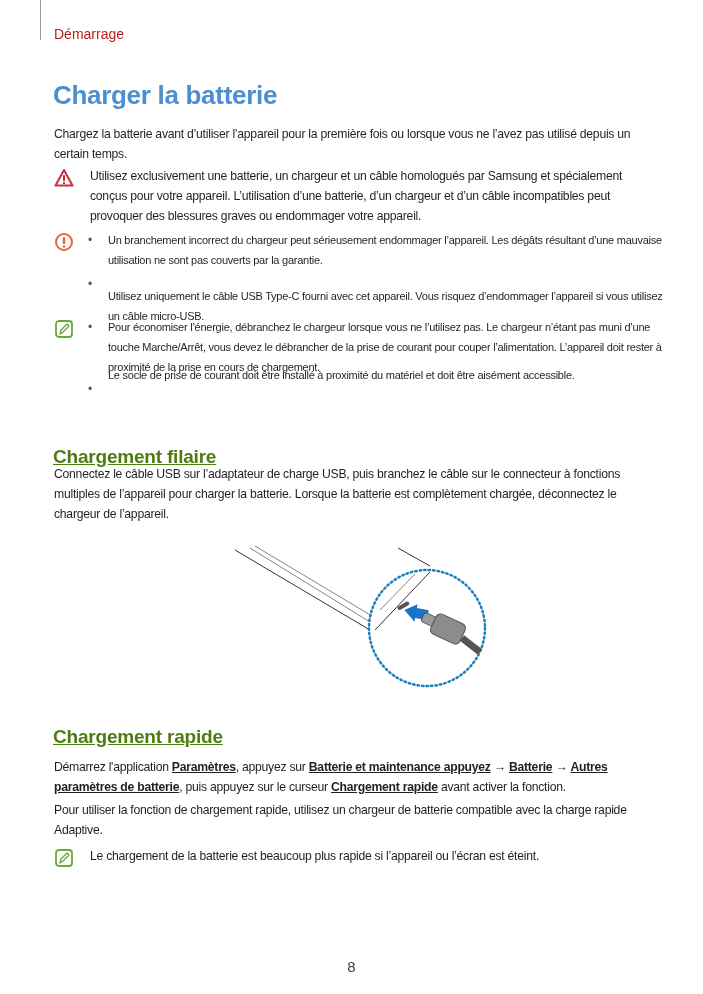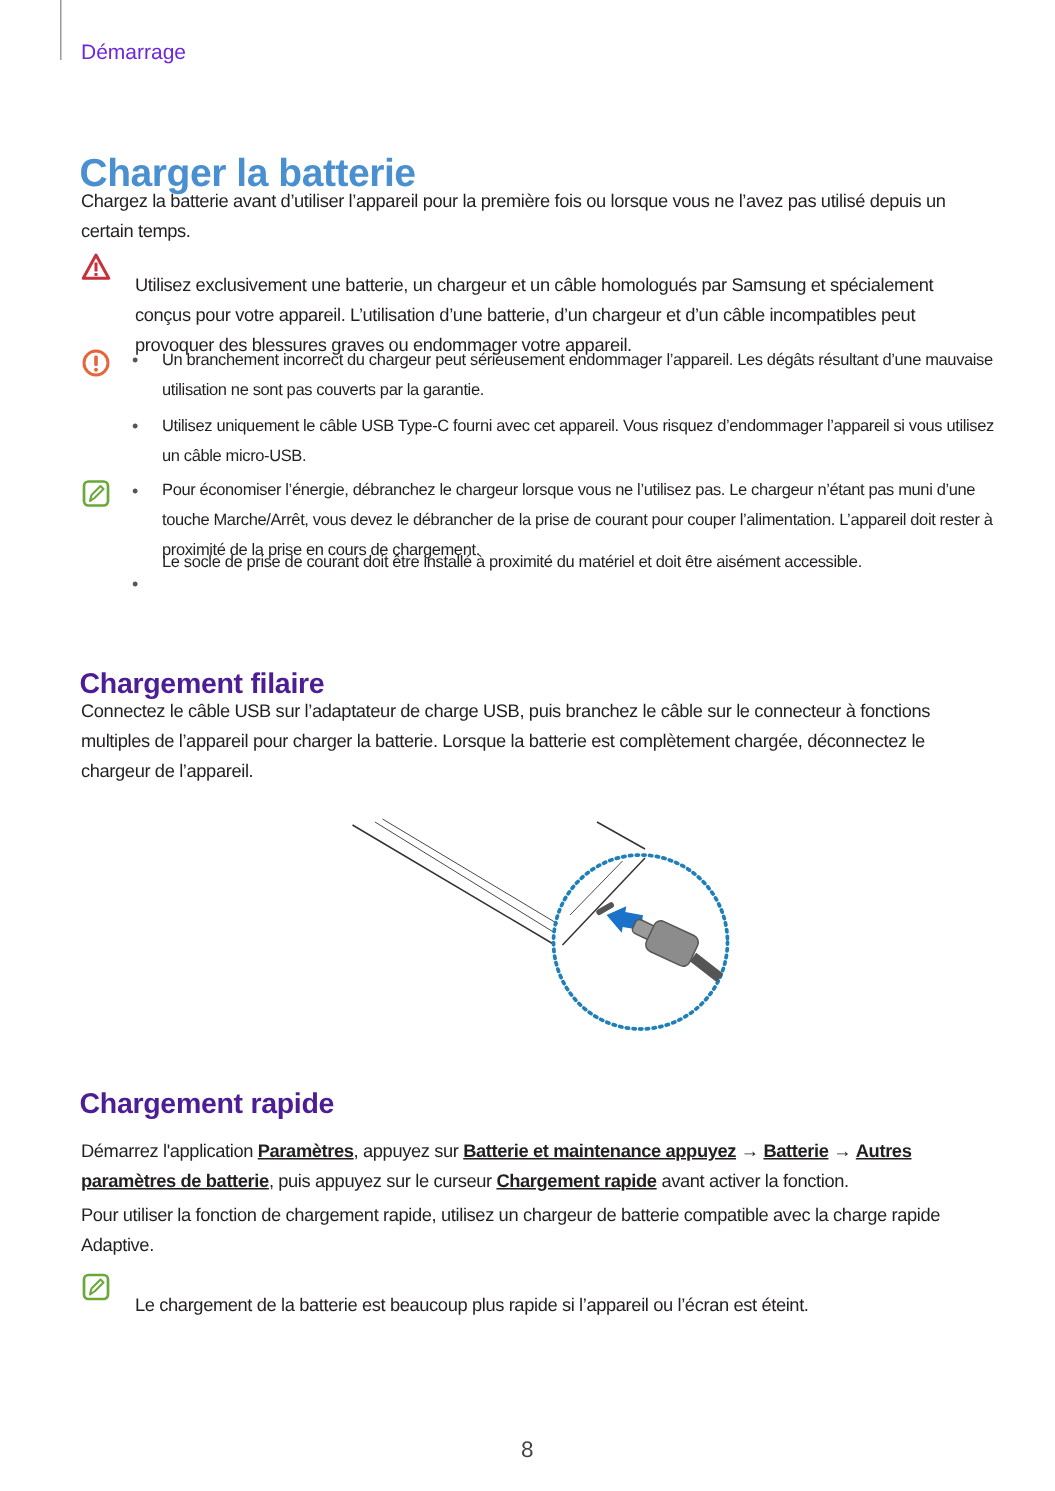--- a/index.html
+++ b/index.html
@@ -1,27 +1,27 @@
 <!DOCTYPE html>
 <html><head>
 <meta charset="utf-8">
 <style>
   html, body { margin: 0; padding: 0; background: #ffffff; }
   body { width: 703px; height: 994px; position: relative; overflow: hidden;
          font-family: "Liberation Sans", sans-serif; color: #231f20; }
   .rule { position: absolute; left: 40px; top: 0; width: 1px; height: 40px; background: #9a9a9a; }
-  .section-label { position: absolute; left: 54px; top: 26px; font-size: 14px; color: #6d28d9; }
-  .h1 { position: absolute; left: 53px; top: 80px; font-size: 26px; font-weight: bold; color: #4a8fcf; letter-spacing: -0.3px; margin-top: 20px; }
+  .section-label { position: absolute; left: 54px; top: 26px; font-size: 14px; color: #b91c1c; }
+  .h1 { position: absolute; left: 53px; top: 80px; font-size: 26px; font-weight: bold; color: #4a8fcf; letter-spacing: -0.3px; }
   .p { position: absolute; left: 54px; width: 600px; font-size: 12.2px; line-height: 20px; letter-spacing: -0.25px; }
   .note { position: absolute; left: 54px; width: 600px; }
   .note-icon { position: absolute; left: 0; top: 2px; width: 20px; height: 20px; }
-  .note-text { position: absolute; left: 36px; width: 560px; font-size: 12.2px; line-height: 20px; letter-spacing: -0.25px; margin-top: 14px; }
+  .note-text { position: absolute; left: 36px; width: 560px; font-size: 12.2px; line-height: 20px; letter-spacing: -0.25px; }
   .bullet { position: absolute; left: 34px; font-size: 12px; line-height: 20px; color: #555; }
   .btext { position: absolute; left: 54px; width: 560px; font-size: 11px; line-height: 20px; letter-spacing: -0.25px; }
-  .h2 { position: absolute; left: 53px; font-size: 19px; font-weight: bold; color: #4c1d95; letter-spacing: -0.2px; }
+  .h2 { position: absolute; left: 53px; font-size: 19px; font-weight: bold; color: #4d7c0f; letter-spacing: -0.2px; text-decoration: underline; }
   b { font-weight: bold; text-decoration: underline; }
   .pagenum { position: absolute; left: 0; width: 703px; top: 958px; text-align: center; font-size: 15px; color: #444; }
   .illus { position: absolute; left: 230px; top: 540px; width: 280px; height: 150px; }
 </style>
 </head>
 <body>
 
 <div class="rule"></div>
 <div class="section-label">Démarrage</div>
 
@@ -40,21 +40,21 @@
 
 <div class="note" style="top:230px">
   <svg class="note-icon" viewBox="0 0 20 20">
     <circle cx="10" cy="10" r="8" fill="none" stroke="#e8643a" stroke-width="2"></circle>
     <rect x="8.8" y="5" width="2.4" height="7" rx="1" fill="#e8643a"></rect>
     <circle cx="10" cy="14.5" r="1.3" fill="#e8643a"></circle>
   </svg>
   <span class="bullet" style="top:0">•</span>
   <div class="btext" style="top:0">Un branchement incorrect du chargeur peut sérieusement endommager l’appareil. Les dégâts résultant d’une mauvaise utilisation ne sont pas couverts par la garantie.</div>
   <span class="bullet" style="top:44px">•</span>
-  <div class="btext" style="top:44px">Utilisez uniquement le câble USB Type-C fourni avec cet appareil. Vous risquez d’endommager l’appareil si vous utilisez un câble micro-USB.</div>
+  <div class="btext" style="top:56px">Utilisez uniquement le câble USB Type-C fourni avec cet appareil. Vous risquez d’endommager l’appareil si vous utilisez un câble micro-USB.</div>
 </div>
 
 <div class="note" style="top:317px">
   <svg class="note-icon" viewBox="0 0 20 20">
     <rect x="2" y="2" width="16" height="16" rx="3" fill="none" stroke="#6aa83a" stroke-width="1.8"></rect>
     <path d="M6 15 L7 11 L13 5 L15 7 L9 13 Z" fill="none" stroke="#6aa83a" stroke-width="1.4" stroke-linejoin="round"></path>
   </svg>
   <span class="bullet" style="top:0">•</span>
   <div class="btext" style="top:0">Pour économiser l’énergie, débranchez le chargeur lorsque vous ne l’utilisez pas. Le chargeur n’étant pas muni d’une touche Marche/Arrêt, vous devez le débrancher de la prise de courant pour couper l’alimentation. L’appareil doit rester à proximité de la prise en cours de chargement.</div>
   <span class="bullet" style="top:62px">•</span>

